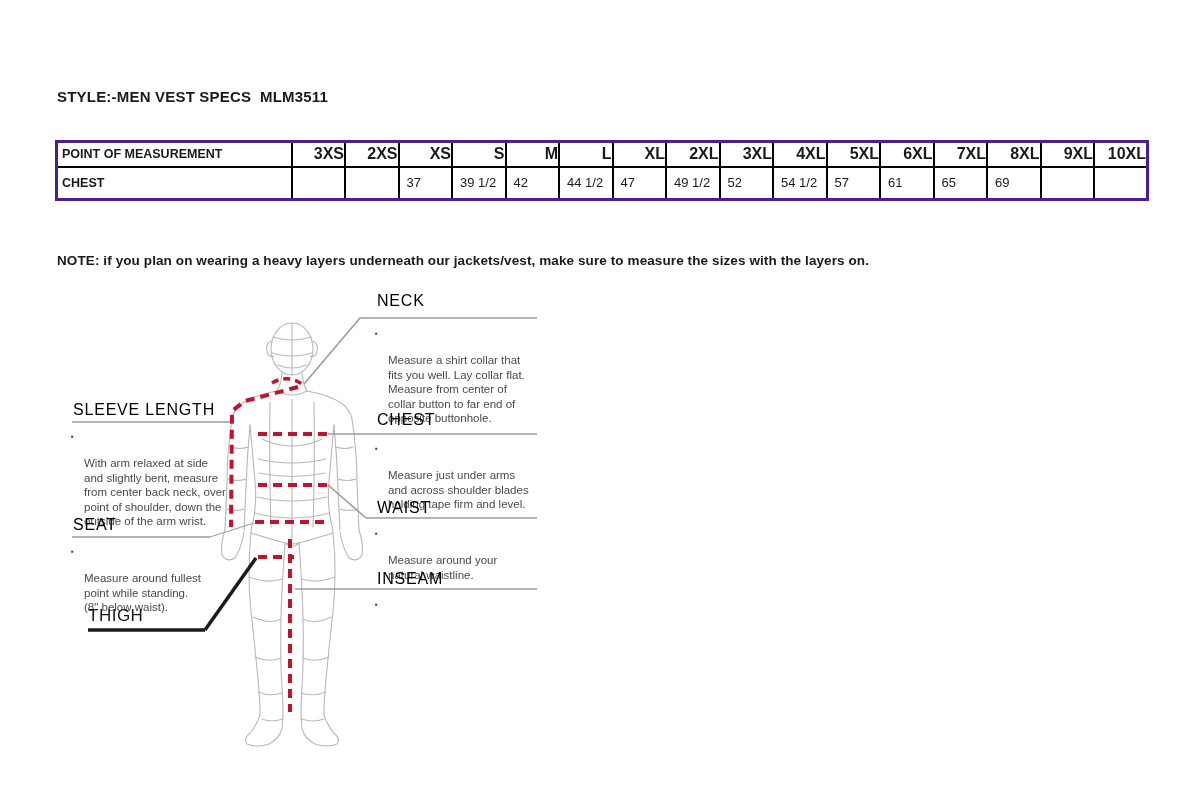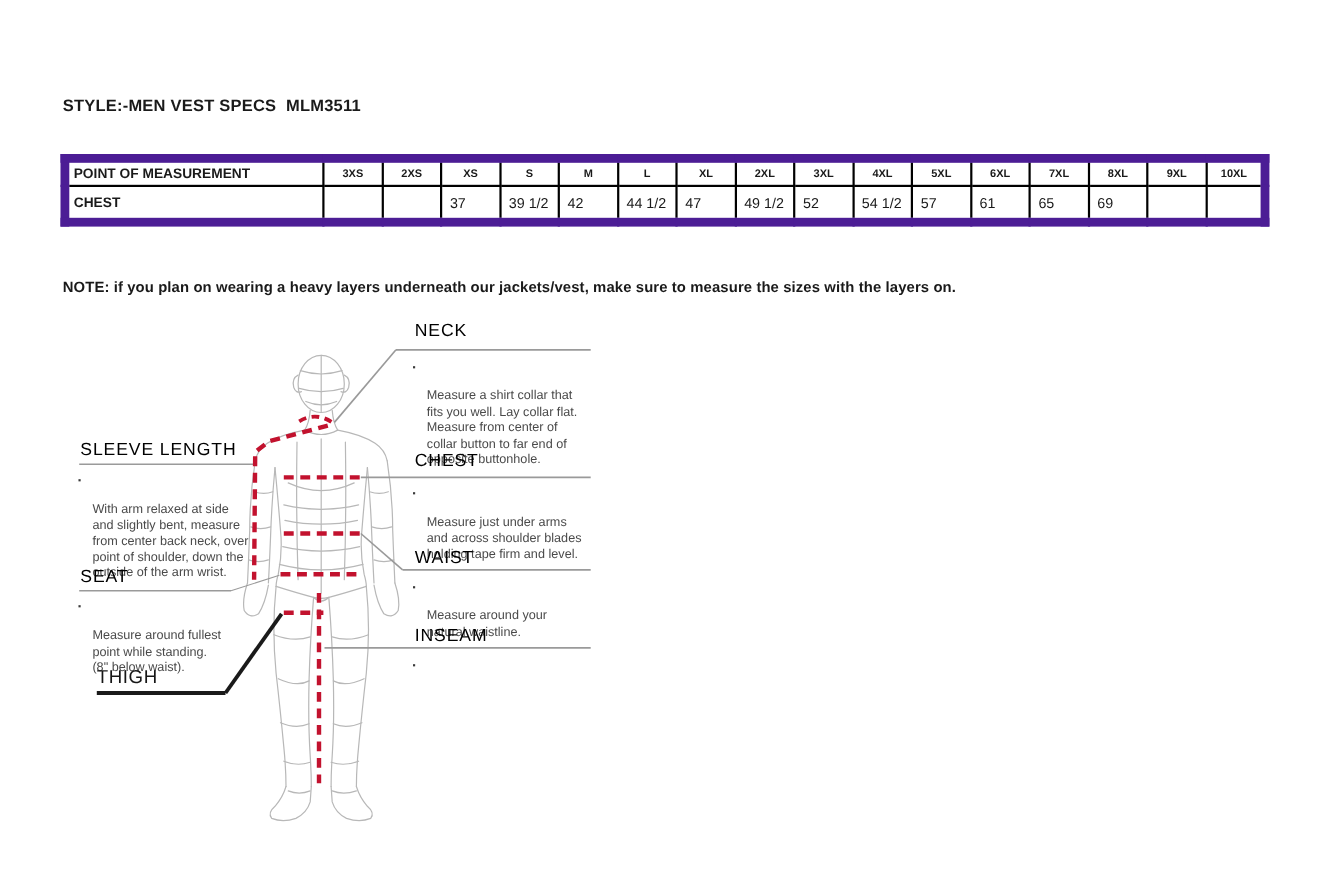--- a/index.html
+++ b/index.html
@@ -8,25 +8,25 @@
   .page { position:relative; width:1200px; height:807px; background:#ffffff; overflow:hidden; }
 
   .doc-title {
     position:absolute; left:57px; top:44px;
     font-size:15px; font-weight:bold; letter-spacing:0.2px; white-space:pre;margin-top:44px;
   }
 
   
   .spec-table {
     position:absolute; left:55px; top:140px; width:1091px;
-    border-collapse:collapse; border:8px solid #4c1d95;
+    border-collapse:collapse; border:3px solid #4c1d95;
     table-layout:fixed;
   }
   .spec-table th, .spec-table td { border:2px solid #000; overflow:hidden; white-space:nowrap; }
-  .spec-table thead th { height:25px; font-size:10px; font-weight:bold; text-align:center; vertical-align:middle; }
+  .spec-table thead th { height:25px; font-size:16px; font-weight:bold; text-align:right; vertical-align:middle; }
   .spec-table thead th.pom { text-align:left; padding-left:4px; font-size:12.5px; }
   .spec-table tbody tr { height:33px; }
   .spec-table tbody td { font-size:13px; font-weight:normal; text-align:left; padding-left:7px; vertical-align:middle; }
   .spec-table tbody td.rowlabel { font-size:12.5px; font-weight:bold; padding-left:4px; }
 
   .doc-note {
     position:absolute; left:57px; top:253px;
     font-size:13.5px; font-weight:bold; letter-spacing:0.1px;
   }
 

